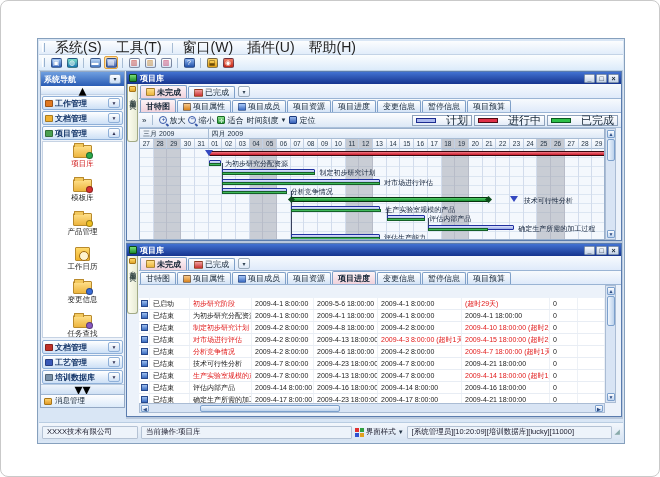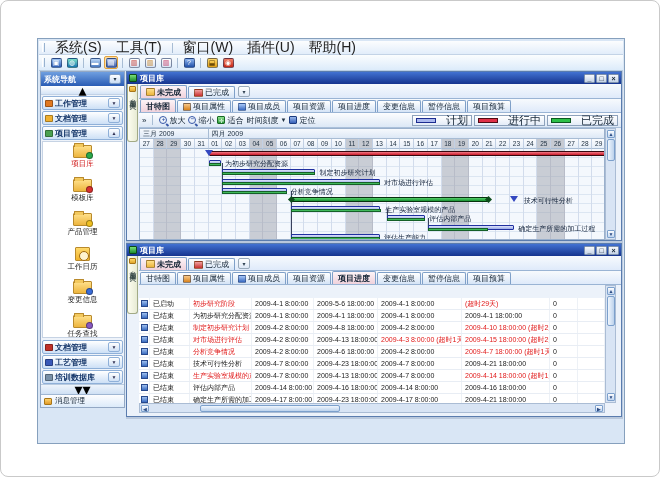--- a/index.html
+++ b/index.html
@@ -628,13 +628,29 @@
           <div class="sarrow" style="left: 1px; bottom: 1px; width: 8px; height: 8px;">▼</div>
           <div class="sthumb" style="left: 1px; top: 10px; width: 8px; height: 30px;"></div>
         </div>
         <div class="scroll" style="left: 12px; top: 159px; width: 466px; height: 10px;">
           <div class="sarrow" style="left: 1px; top: 1px; width: 8px; height: 7px;">◀</div>
           <div class="sarrow" style="right: 1px; top: 1px; width: 8px; height: 7px;">▶</div>
           <div class="sthumb h" style="left: 60px; top: 1px; width: 140px; height: 7px;"></div>
         </div>
       </div>
     </div>
+  <div class="status" id="statusbar">
+      <div class="spanel" style="width: 96px;">XXXX技术有限公司</div>
+      <div class="spanel" style="flex: 1 1 0%;">当前操作:项目库</div>
+      <div style="display: flex; align-items: center; gap: 2px;">
+        <div class="sqicon">
+          <div style="background: rgb(224, 48, 48);"></div>
+          <div style="background: rgb(48, 160, 64);"></div>
+          <div style="background: rgb(48, 80, 208);"></div>
+          <div style="background: rgb(224, 160, 32);"></div>
+        </div>
+        <div>界面样式</div>
+        <div class="ddarr">▼</div>
+      </div>
+      <div class="spanel" style="width: 205px;">[系统管理员][10:20:09][培训数据库][lucky][11000]</div>
+      <div style="font-size: 7px; color: rgb(136, 170, 170);">◢</div>
+    </div>
 </div>
 
 </body></html>

